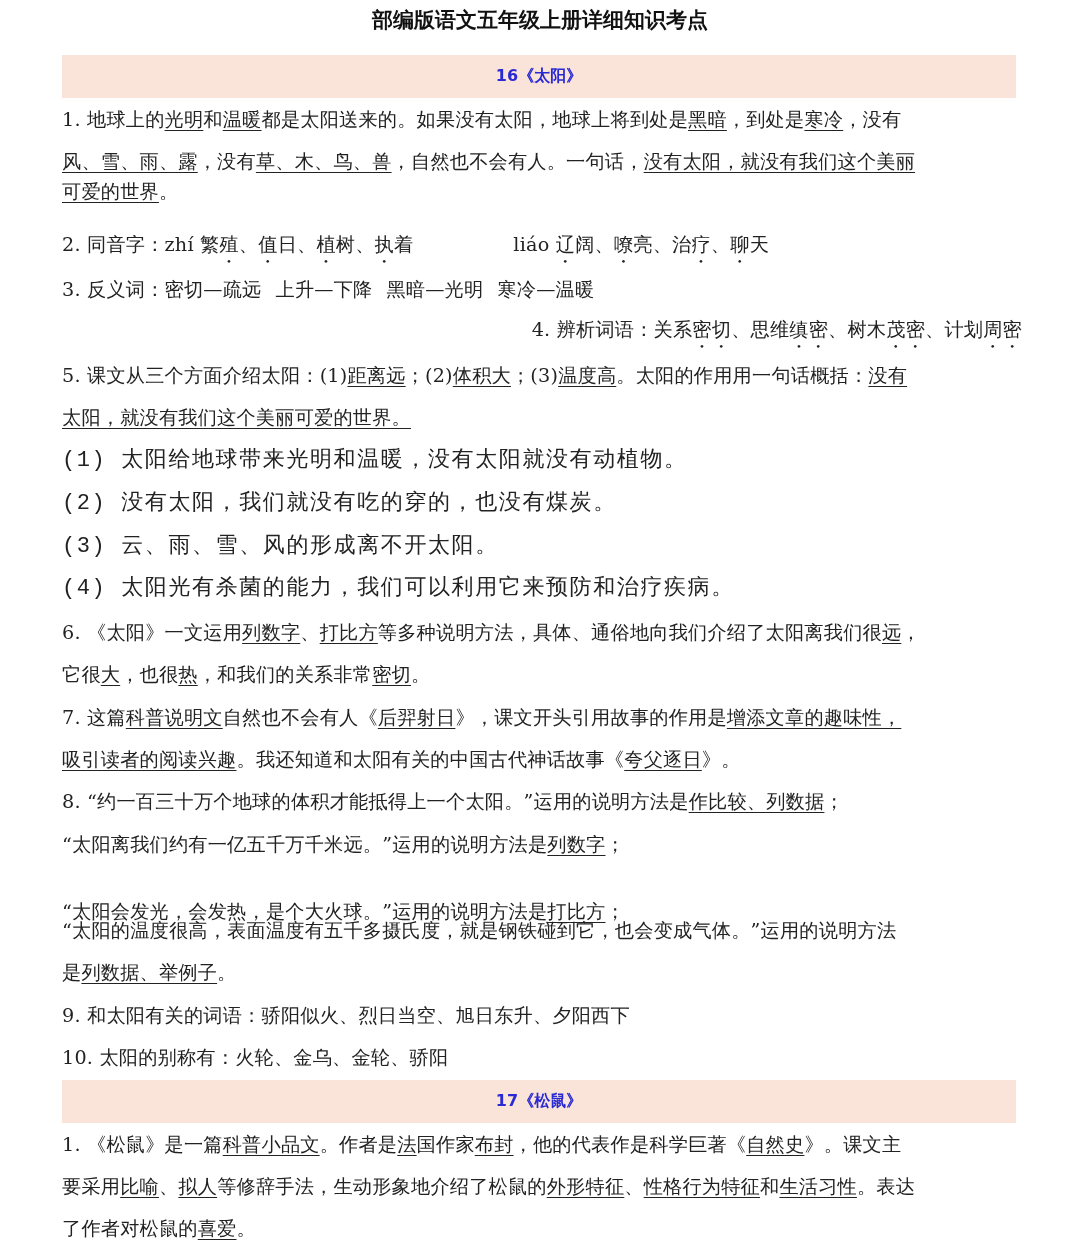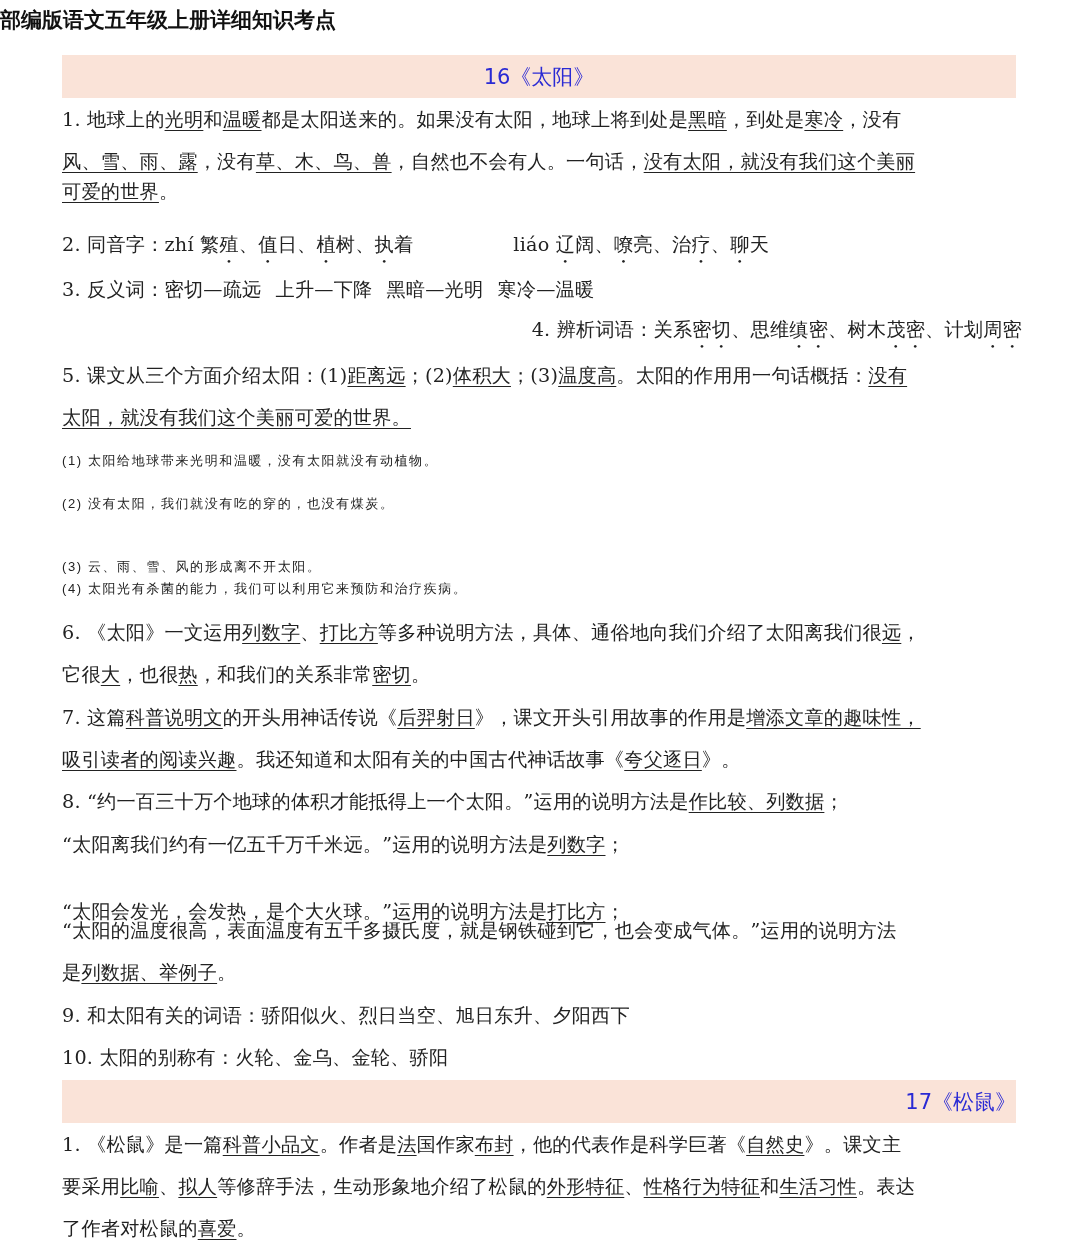--- a/index.html
+++ b/index.html
@@ -3,37 +3,37 @@
   <meta charset="utf-8">
   <style>
     html, body { margin: 0; padding: 0; background: #ffffff; }
     body {
       width: 1080px; height: 1245px; overflow: hidden; position: relative;
       font-family: "DejaVu Serif", "Liberation Serif", serif;
       color: #222222;
     }
     .doc-title {
       position: absolute; left: 0; top: 6px; width: 1080px;
-      text-align: left; font-size: 21px; font-weight: bold; color: #111;
+      text-align: center; font-size: 21px; font-weight: bold; color: #111;
       font-family: "DejaVu Serif", serif; letter-spacing: 0px;
     }
     .band {
       position: absolute; left: 62px; width: 954px; height: 43px;
       background: #fae3d8;
       display: flex; align-items: center; justify-content: center;
     }
     .band span {
-      color: #2a2ad4; font-weight: normal; font-size: 21px;
+      color: #2a2ad4; font-weight: bold; font-size: 16px;
       font-family: "DejaVu Sans", sans-serif;
     }
     .line {
       position: absolute; left: 62px; width: 960px; white-space: nowrap;
       font-size: 19.2px; line-height: 28px; letter-spacing: 0.2px;
     }
-    .line.kai { font-family: Liberation Sans, sans-serif; font-size: 13px; letter-spacing: 1.6px; }
+    .line.kai { font-family: Liberation Mono, monospace; font-size: 22px; letter-spacing: 1.6px; }
     .u { text-decoration: underline; text-underline-offset: 4px; text-decoration-thickness: 1px; }
     .dot { text-emphasis: dot; text-emphasis-position: under right; -webkit-text-emphasis: dot; -webkit-text-emphasis-position: under; }
     .gap { display: inline-block; width: 100px; }
     .gap2 { display: inline-block; width: 14px; }
   </style>
 </head>
 <body>
 
 <div class="doc-title">部编版语文五年级上册详细知识考点</div>
 
@@ -65,32 +65,32 @@
 
 <div class="line" style="top:362px;">
   <span>5. 课文从三个方面介绍太阳：(1)</span><span class="u">距离远</span><span>；(2)</span><span class="u">体积大</span><span>；(3)</span><span class="u">温度高</span><span>。太阳的作用用一句话概括：</span><span class="u">没有</span>
 </div>
 <div class="line" style="top:404px;">
   <span class="u">太阳，就没有我们这个美丽可爱的世界。</span>
 </div>
 
 <div class="line kai" style="top:447px;">(1) 太阳给地球带来光明和温暖，没有太阳就没有动植物。</div>
 <div class="line kai" style="top:490px;">(2) 没有太阳，我们就没有吃的穿的，也没有煤炭。</div>
-<div class="line kai" style="top:533px;margin-top:20px;">(3) 云、雨、雪、风的形成离不开太阳。</div>
+<div class="line kai" style="top:533px;">(3) 云、雨、雪、风的形成离不开太阳。</div>
 <div class="line kai" style="top:575px;">(4) 太阳光有杀菌的能力，我们可以利用它来预防和治疗疾病。</div>
 
 <div class="line" style="top:619px;">
   <span>6. 《太阳》一文运用</span><span class="u">列数字</span><span>、</span><span class="u">打比方</span><span>等多种说明方法，具体、通俗地向我们介绍了太阳离我们很</span><span class="u">远</span><span>，</span>
 </div>
 <div class="line" style="top:661px;">
   <span>它很</span><span class="u">大</span><span>，也很</span><span class="u">热</span><span>，和我们的关系非常</span><span class="u">密切</span><span>。</span>
 </div>
 
 <div class="line" style="top:704px;">
-  <span>7. 这篇</span><span class="u">科普说明文</span><span>的开头用神话传说《</span><span class="u">后羿射日</span><span>》，课文开头引用故事的作用是</span><span class="u">增添文章的趣味性，</span>
+  <span>7. 这篇</span><span class="u">科普说明文</span><span>自然也不会有人《</span><span class="u">后羿射日</span><span>》，课文开头引用故事的作用是</span><span class="u">增添文章的趣味性，</span>
 </div>
 <div class="line" style="top:746px;">
   <span class="u">吸引读者的阅读兴趣</span><span>。我还知道和太阳有关的中国古代神话故事《</span><span class="u">夸父逐日</span><span>》。</span>
 </div>
 
 <div class="line" style="top:788px;">
   <span>8. “约一百三十万个地球的体积才能抵得上一个太阳。”运用的说明方法是</span><span class="u">作比较、列数据</span><span>；</span>
 </div>
 <div class="line" style="top:831px;">
   <span>“太阳离我们约有一亿五千万千米远。”运用的说明方法是</span><span class="u">列数字</span><span>；</span>
@@ -101,21 +101,21 @@
 <div class="line" style="top:917px;">
   <span>“太阳的温度很高，表面温度有五千多摄氏度，就是钢铁碰到它，也会变成气体。”运用的说明方法</span>
 </div>
 <div class="line" style="top:959px;">
   <span>是</span><span class="u">列数据、举例子</span><span>。</span>
 </div>
 
 <div class="line" style="top:1002px;">9. 和太阳有关的词语：骄阳似火、烈日当空、旭日东升、夕阳西下</div>
 <div class="line" style="top:1044px;">10. 太阳的别称有：火轮、金乌、金轮、骄阳</div>
 
-<div class="band" style="top:1080px;justify-content:flex-end;">
+<div class="band" style="top:1080px;">
   <span>17《松鼠》</span>
 </div>
 
 <div class="line" style="top:1131px;">
   <span>1. 《松鼠》是一篇</span><span class="u">科普小品文</span><span>。作者是</span><span class="u">法</span><span>国作家</span><span class="u">布封</span><span>，他的代表作是科学巨著《</span><span class="u">自然史</span><span>》。课文主</span>
 </div>
 <div class="line" style="top:1173px;">
   <span>要采用</span><span class="u">比喻</span><span>、</span><span class="u">拟人</span><span>等修辞手法，生动形象地介绍了松鼠的</span><span class="u">外形特征</span><span>、</span><span class="u">性格行为特征</span><span>和</span><span class="u">生活习性</span><span>。表达</span>
 </div>
 <div class="line" style="top:1215px;">

